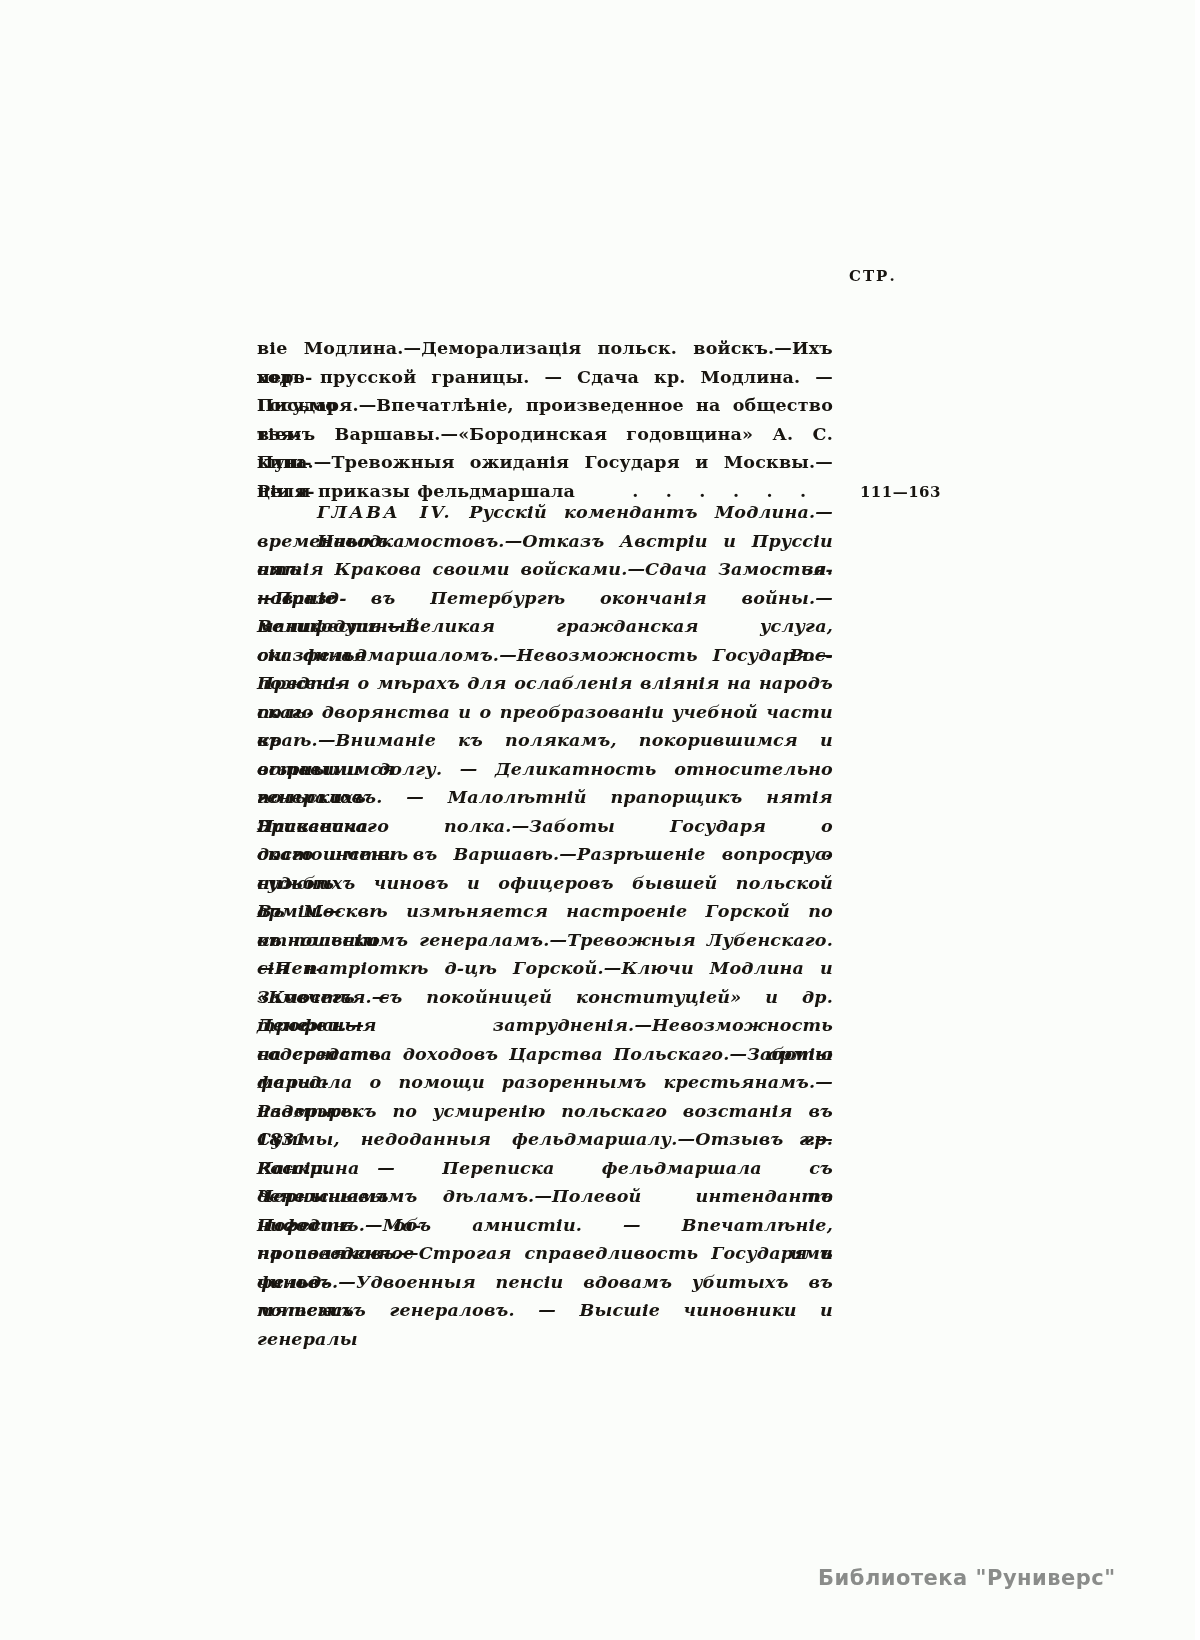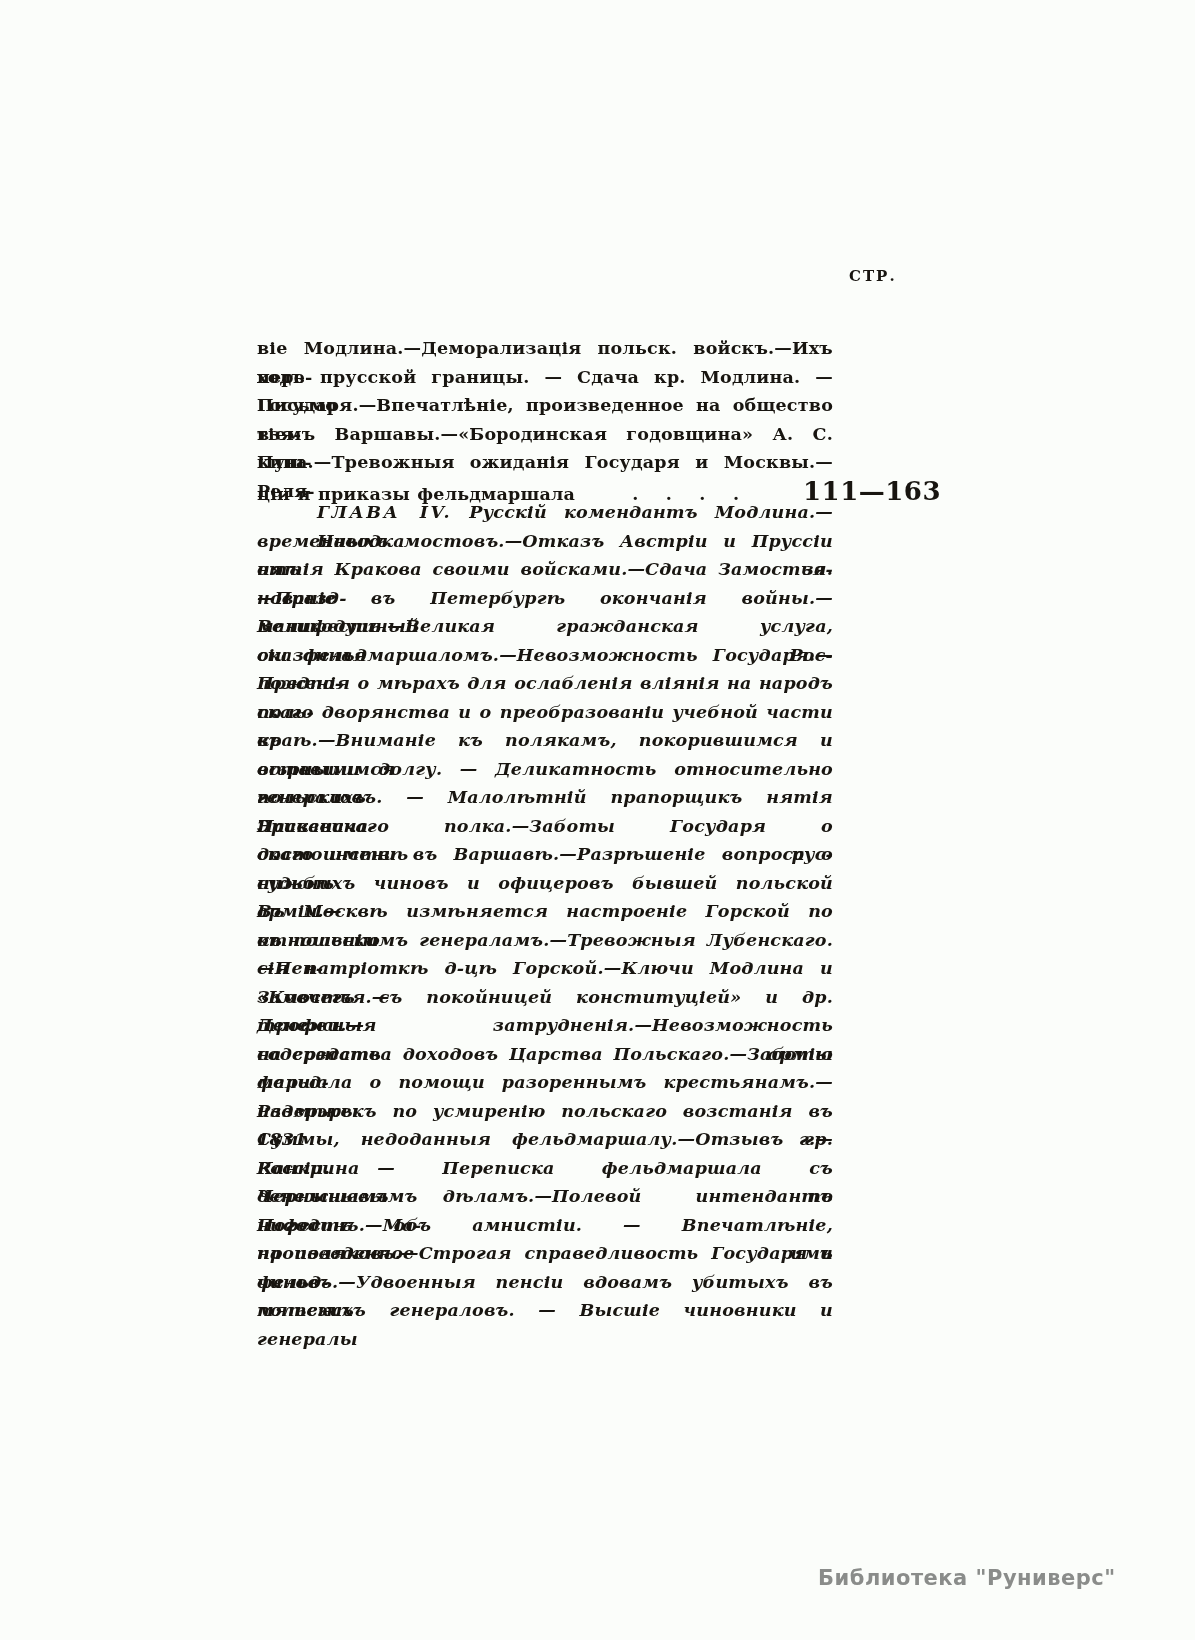--- a/index.html
+++ b/index.html
@@ -50,21 +50,21 @@
   .dots {
     flex: 1 1 auto;
     min-width: 0;
     overflow: hidden;
     white-space: nowrap;
     margin: 0 8px 0 10px;
     word-spacing: 21px;
   }
   .pages {
     white-space: nowrap;
-    font-size: 26px;
+    font-size: 15px;
     font-weight: bold;
     letter-spacing: 0.5px;
   }
   .watermark {
     position: absolute;
     left: 818px;
     top: 1566px;
     font-family: "DejaVu Sans", sans-serif;
     font-size: 21px;
     font-weight: bold;

